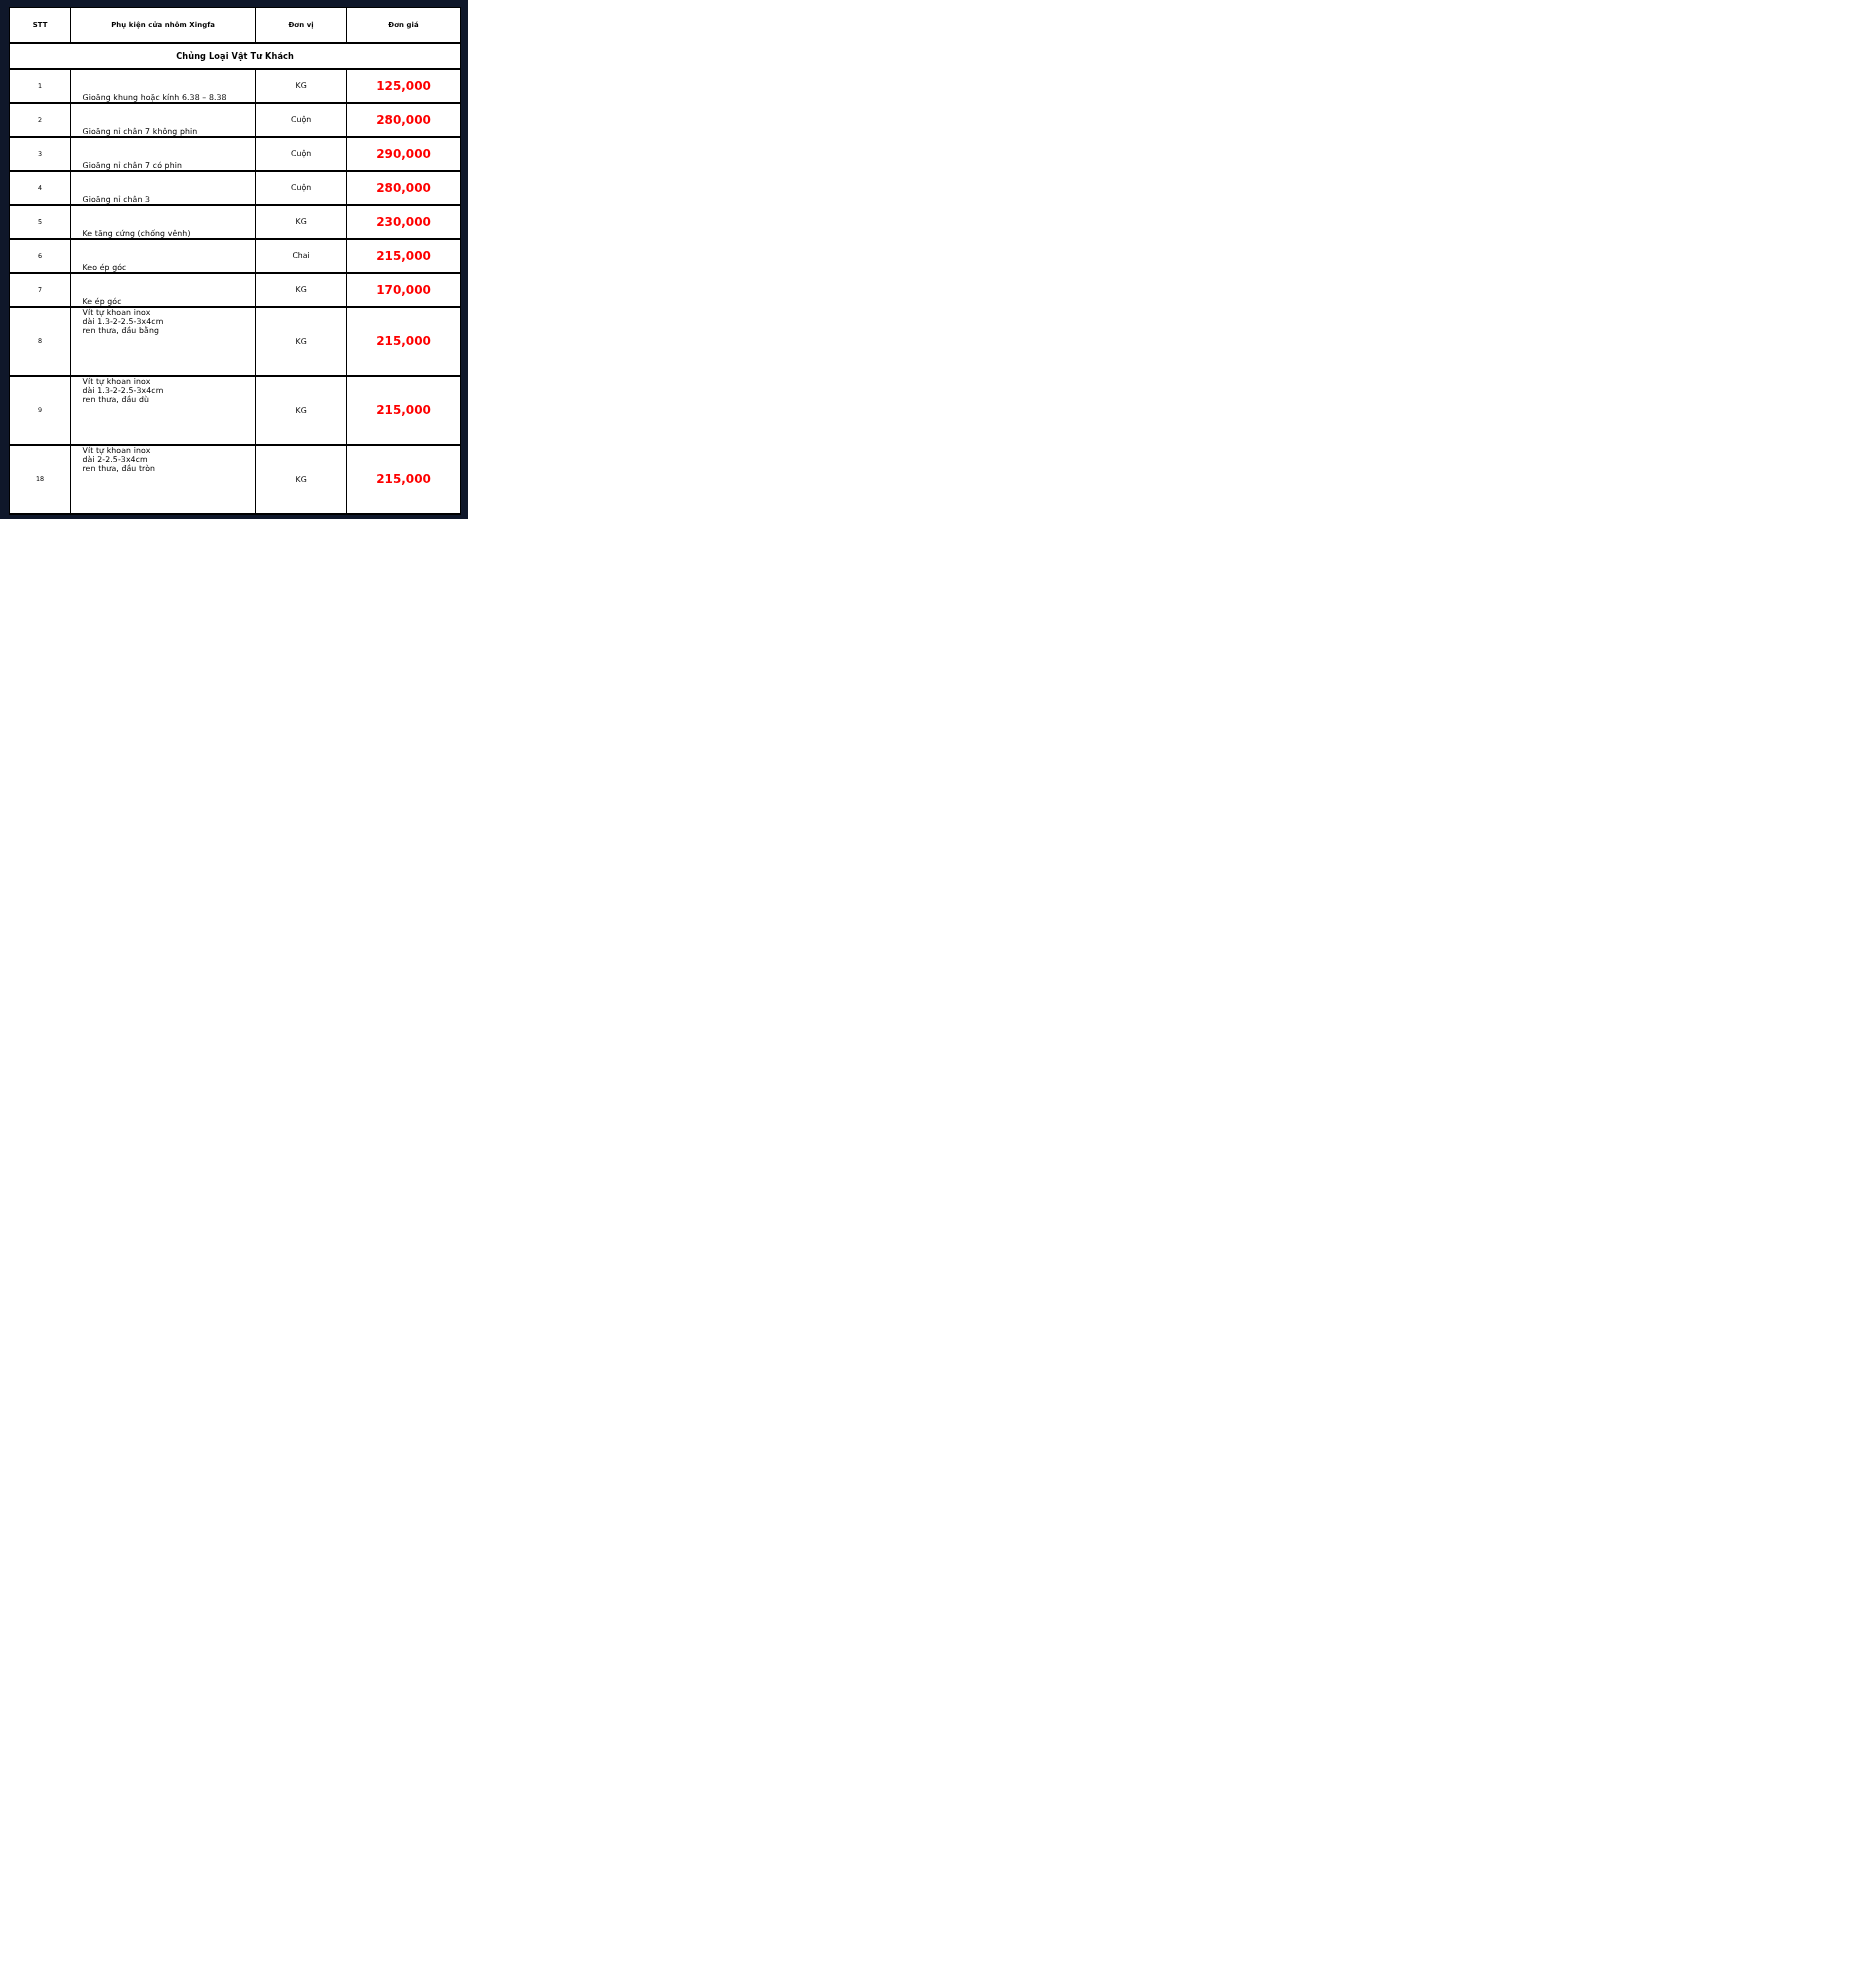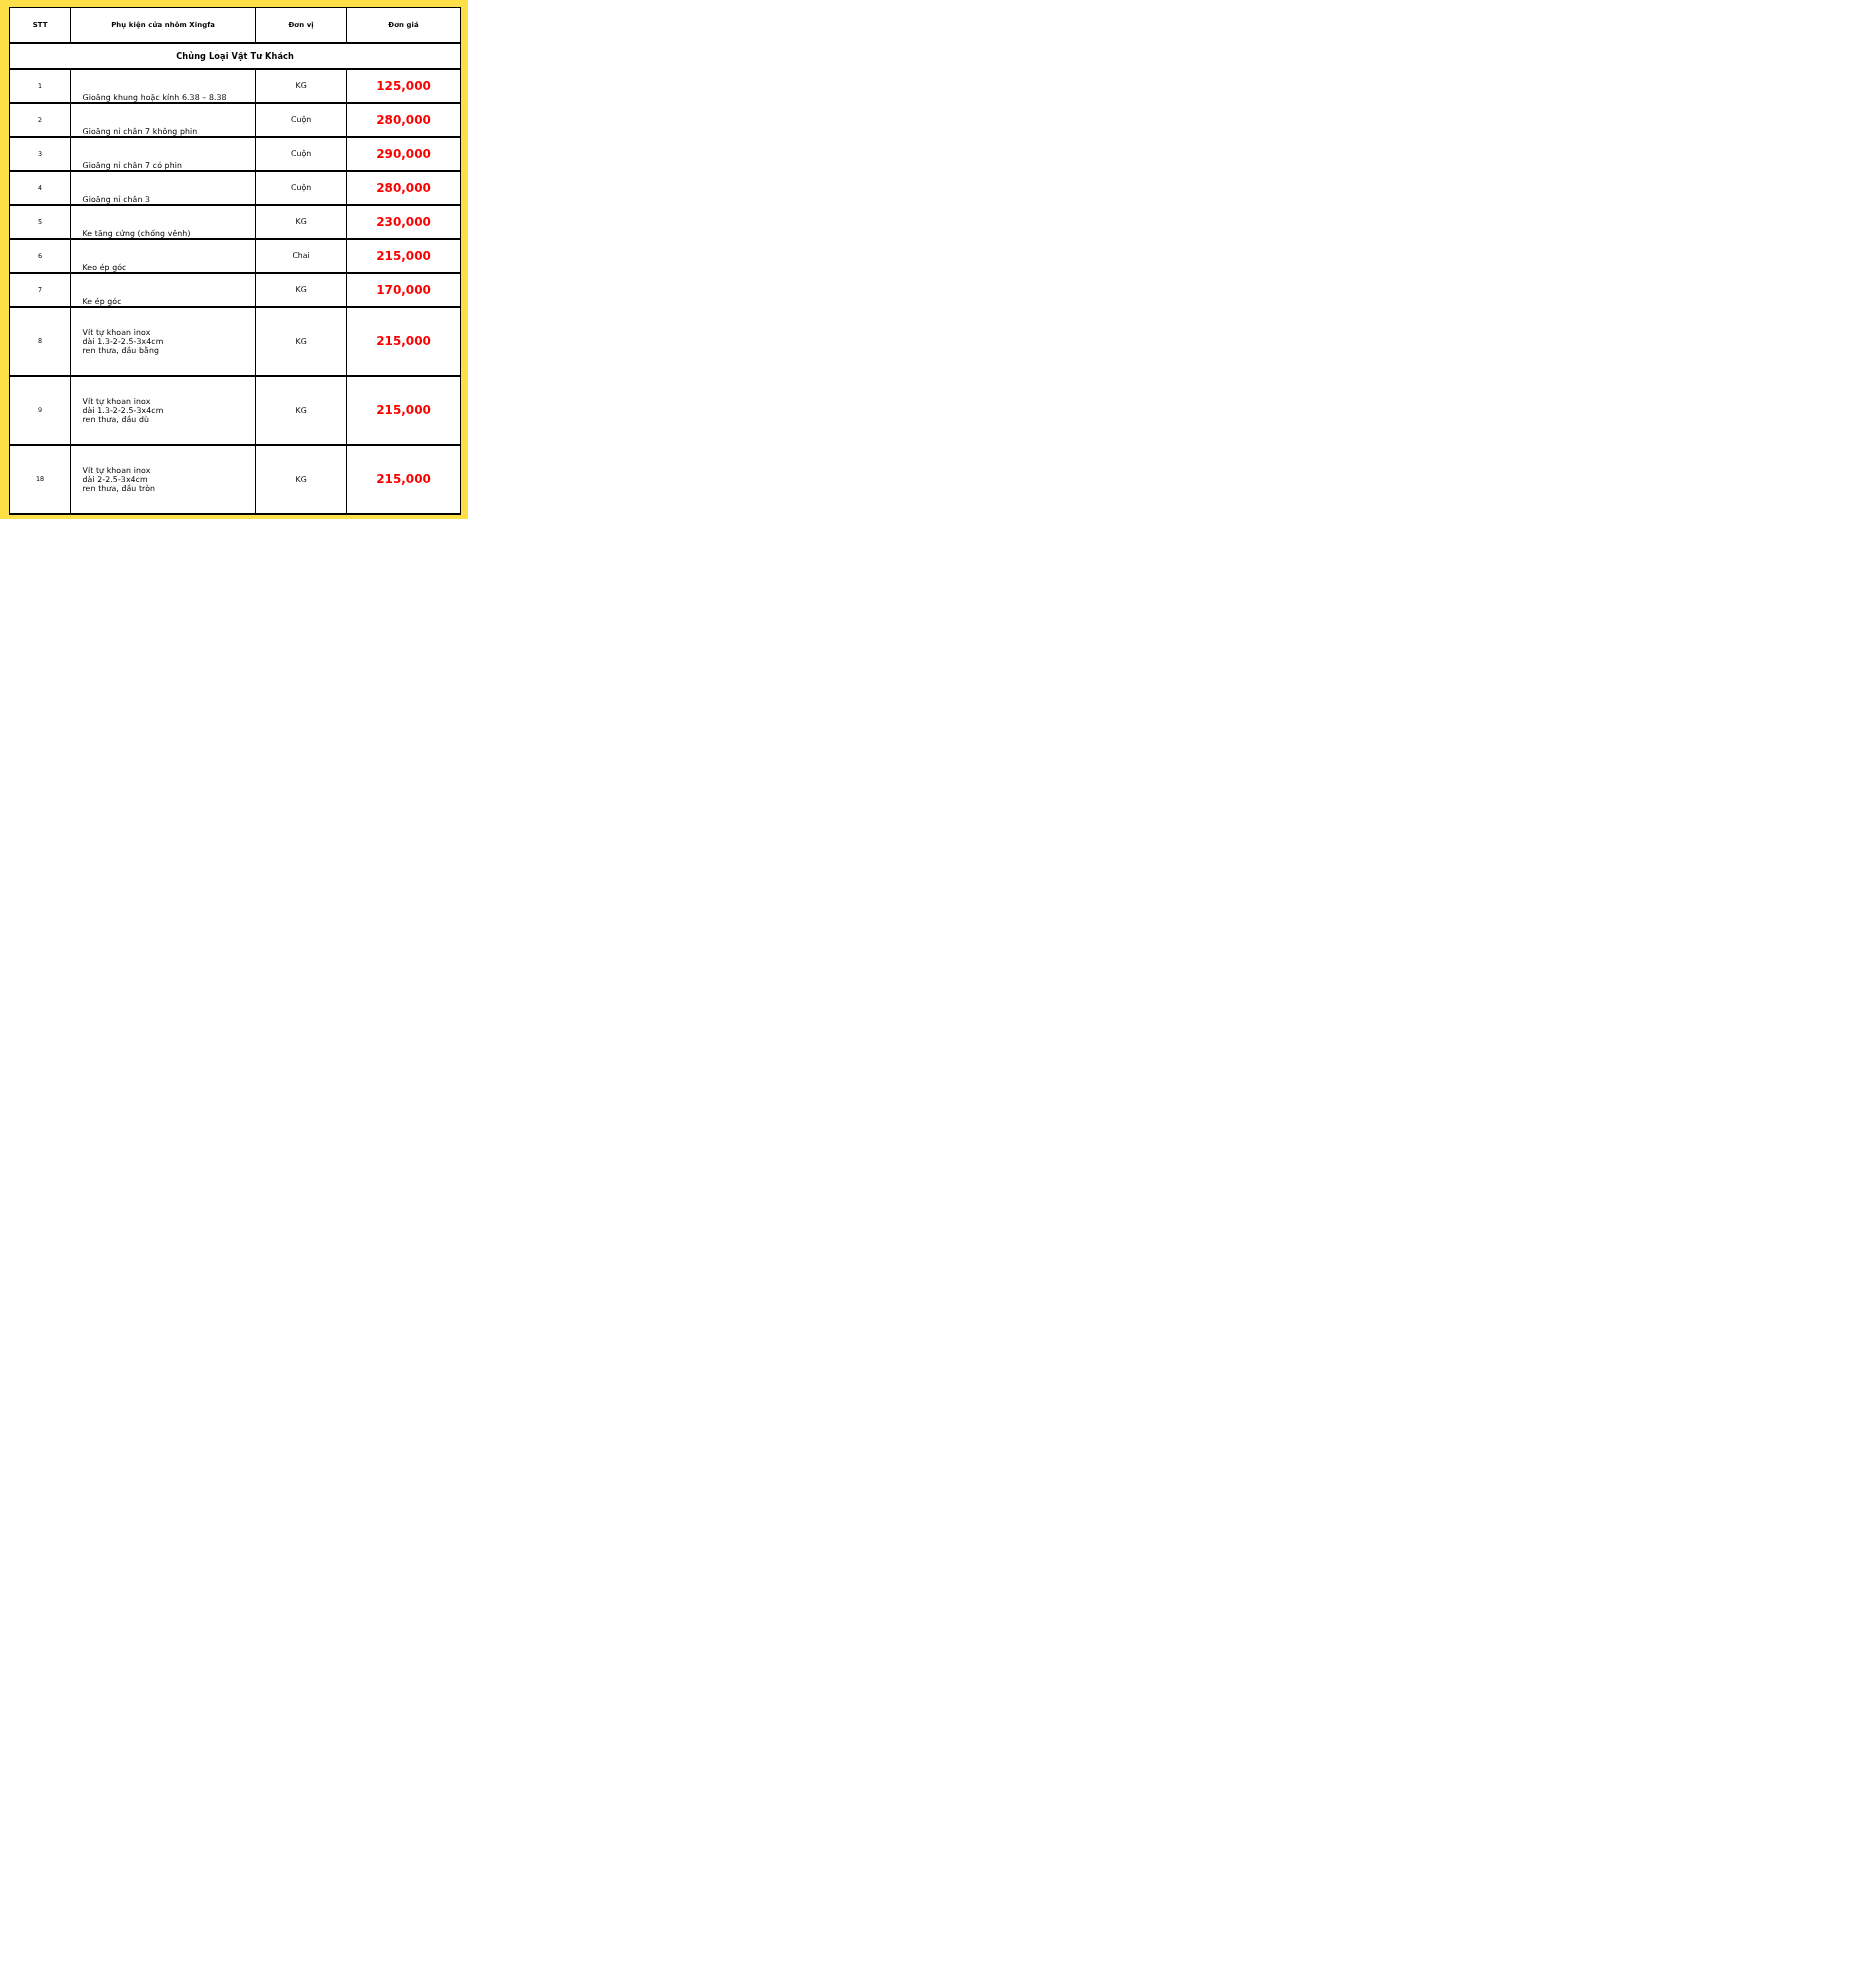--- a/index.html
+++ b/index.html
@@ -5,21 +5,21 @@
   html, body {
     margin: 0;
     padding: 0;
     background: #ffffff;
     font-family: "DejaVu Sans", "Liberation Sans", sans-serif;
     color: #000000;
   }
   .page {
     width: 468px;
     min-height: 496px;
-    background: #fde047;
+    background: #0f172a;
     box-sizing: border-box;
     padding: 6.9px 7.3px 3.7px 9.1px;
   }
   .tbl {
     width: 452px;
     border: 0.9px solid #000000;
     border-bottom: none;
     box-sizing: border-box;
   }
   .row {
@@ -46,21 +46,21 @@
   .item-row.multi .cell { height: 67px; }
   .c-stt { font-size: 6.4px; }
   .c-name {
     flex-direction: column;
     align-items: flex-start;
     justify-content: flex-end;
     padding: 0 3.7px 0 11.4px;
     font-size: 7.8px;
     letter-spacing: 0.1px;
   }
-  .item-row.multi .c-name { justify-content: center; }
+  .item-row.multi .c-name { justify-content: flex-start; }
   .c-unit { font-size: 7.8px; }
   .c-price {
     font-size: 12px;
     font-weight: bold;
     color: var(--price-red, #fe0000);
   }
   .nline { white-space: nowrap; }
 </style>
 </head>
 <body>

